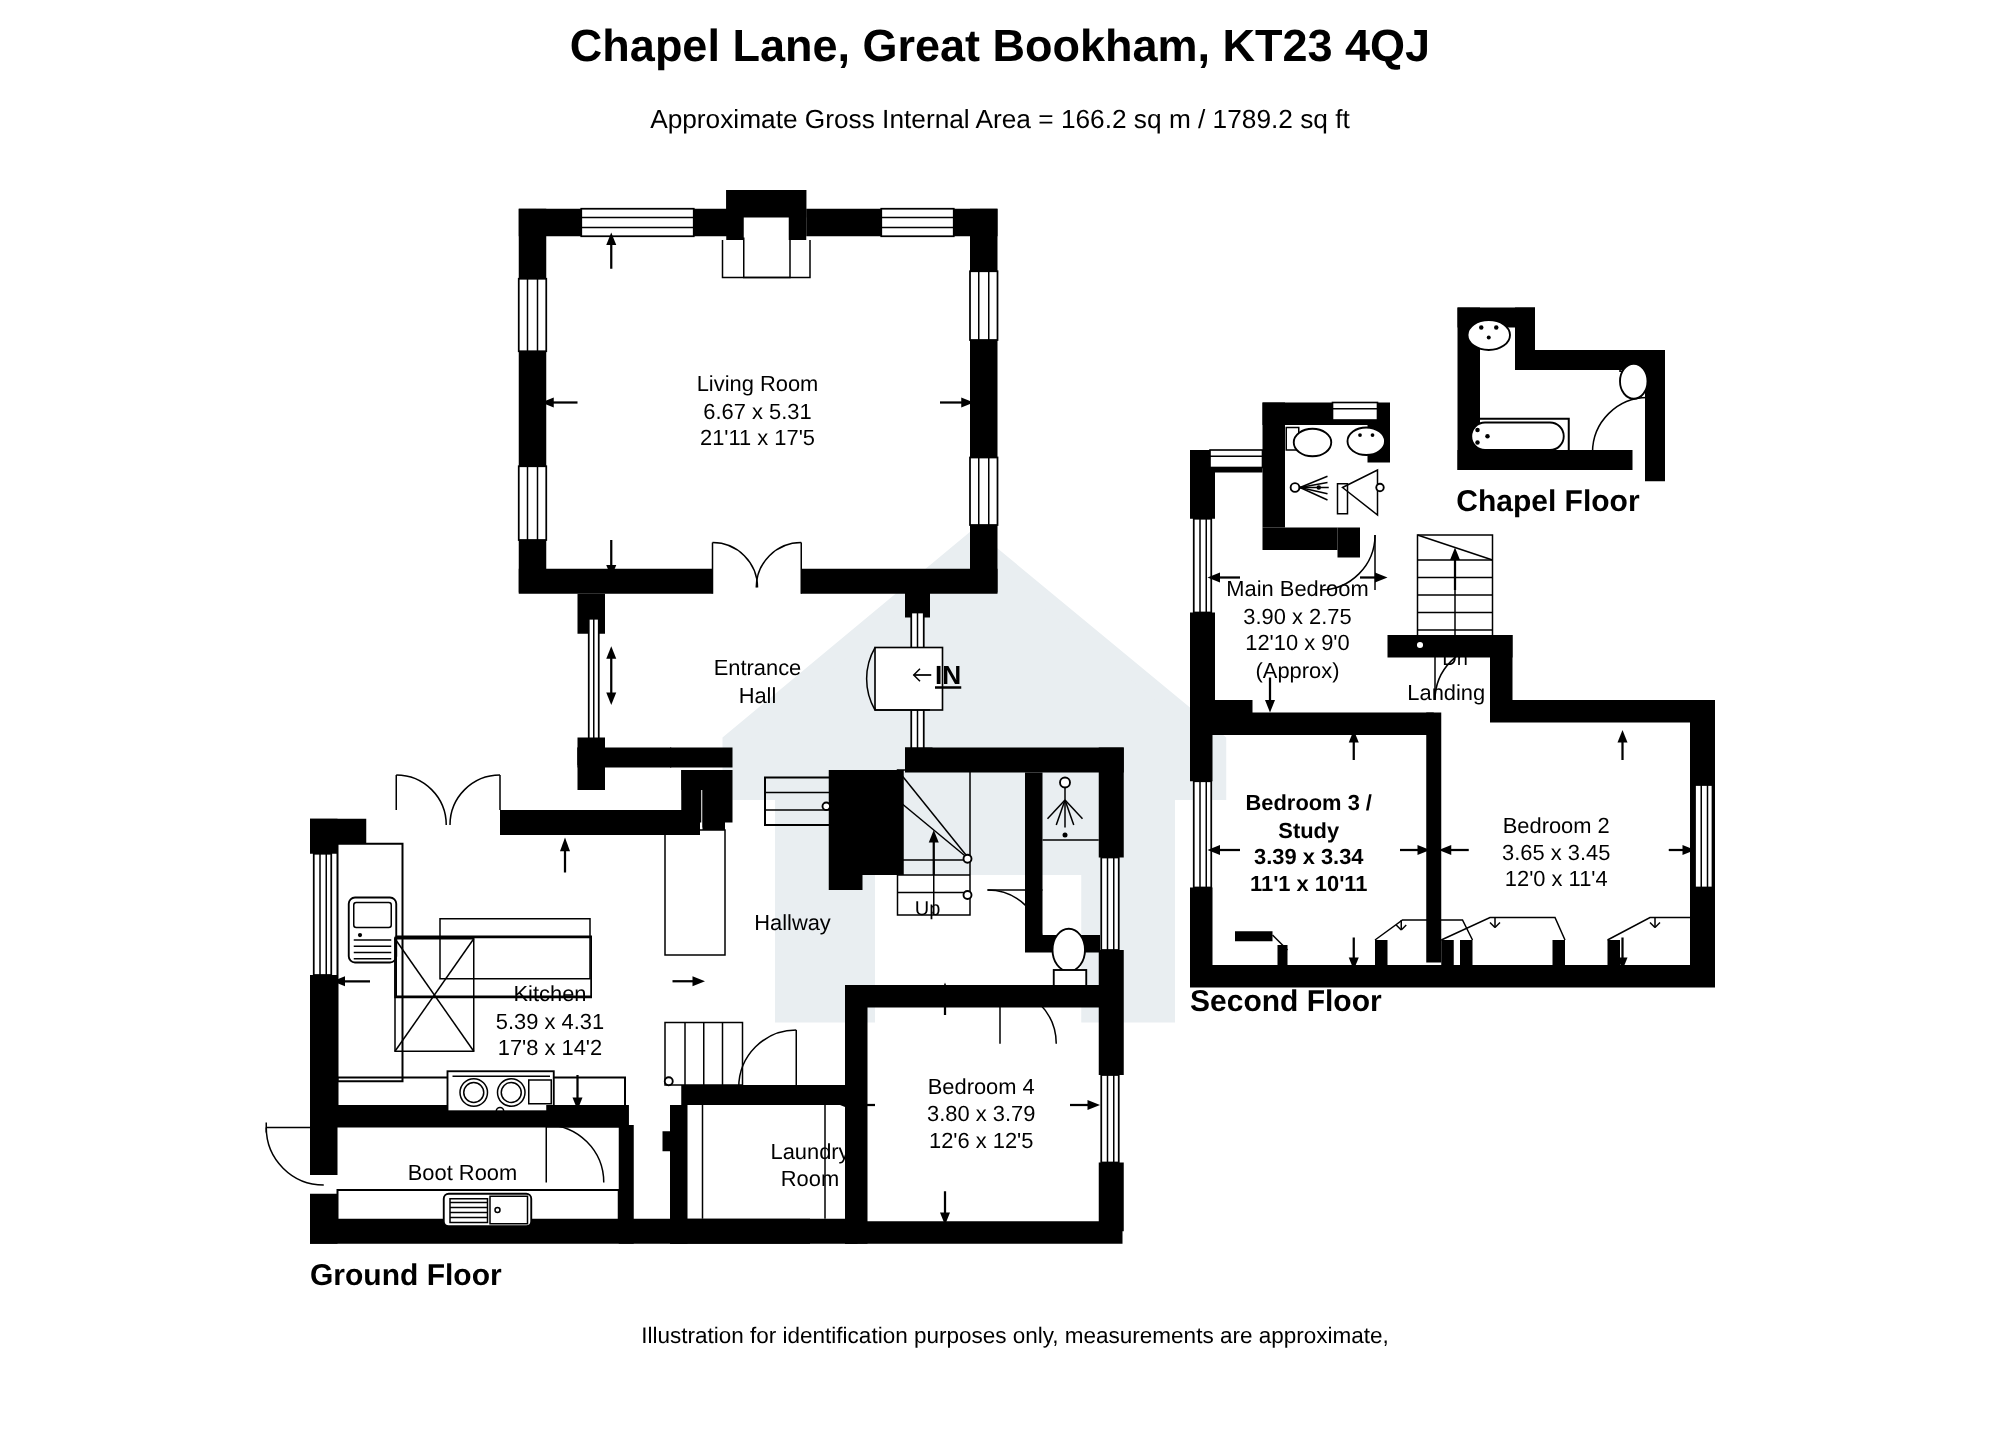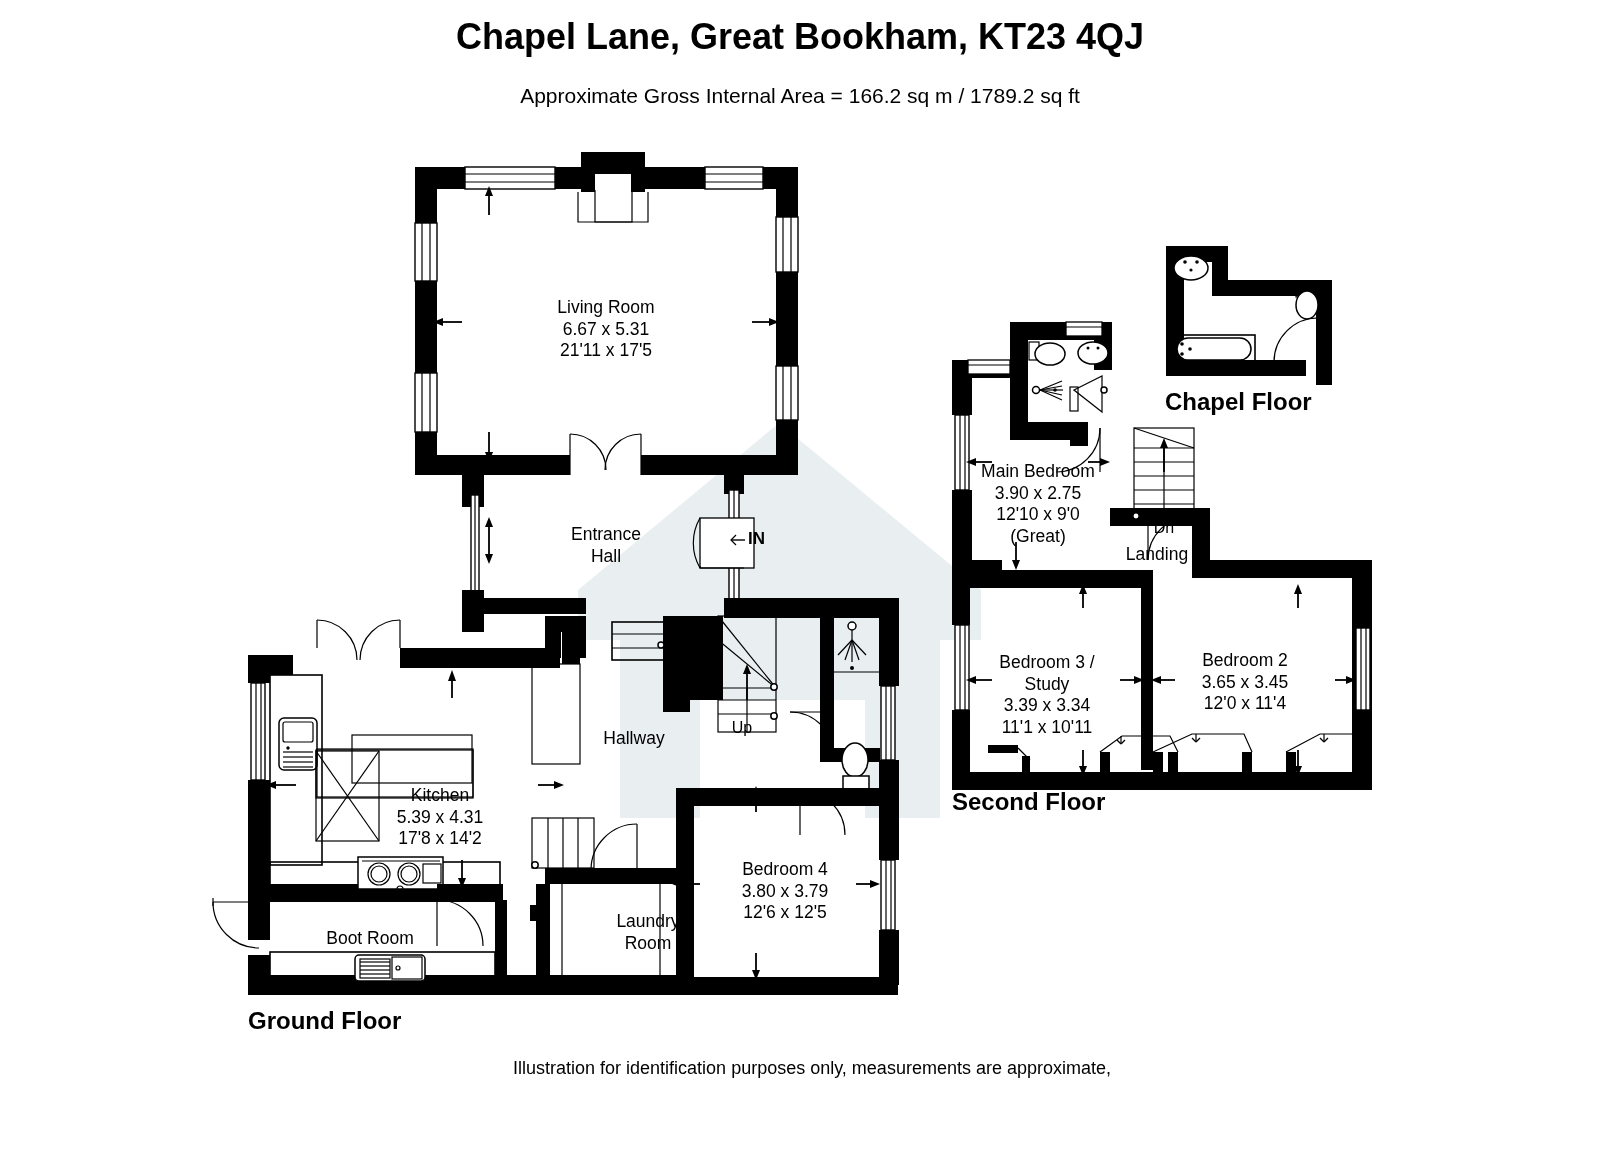--- a/index.html
+++ b/index.html
@@ -84,22 +84,23 @@
   .small-label {
     position: absolute;
     text-align: center;
     font-size: 16px;
     line-height: 20px;
     white-space: nowrap;
     transform: translateX(-50%);
   }
   .in-label {
     position: absolute;
-    font-size: 17px;
+    font-size: 21px;
     font-weight: bold;
+    text-decoration: underline;
   }
 </style>
 </head>
 <body>
 
 <div id="page">
 
   <div class="title">Chapel Lane, Great Bookham, KT23 4QJ</div>
   <div class="subtitle">Approximate Gross Internal Area = 166.2 sq m / 1789.2 sq ft</div>
 
@@ -641,30 +642,30 @@
   <div class="room-label" style="left:785px; top:859px;">
     <div>Bedroom 4</div>
     <div>3.80 x 3.79</div>
     <div>12'6 x 12'5</div>
   </div>
 
   <div class="room-label" style="left:1038px; top:461px;">
     <div>Main Bedroom</div>
     <div>3.90 x 2.75</div>
     <div>12'10 x 9'0</div>
-    <div>(Great)</div>
+    <div>(Approx)</div>
   </div>
 
   <div class="small-label" style="left:1164px; top:518px;">Dn</div>
 
   <div class="room-label" style="left:1157px; top:544px;">
     <div>Landing</div>
   </div>
 
-  <div class="room-label" style="left:1047px; top:652px;">
+  <div class="room-label" style="left:1047px; top:632px;font-weight:bold;">
     <div>Bedroom 3 /</div>
     <div>Study</div>
     <div>3.39 x 3.34</div>
     <div>11'1 x 10'11</div>
   </div>
 
   <div class="room-label" style="left:1245px; top:650px;">
     <div>Bedroom 2</div>
     <div>3.65 x 3.45</div>
     <div>12'0 x 11'4</div>

